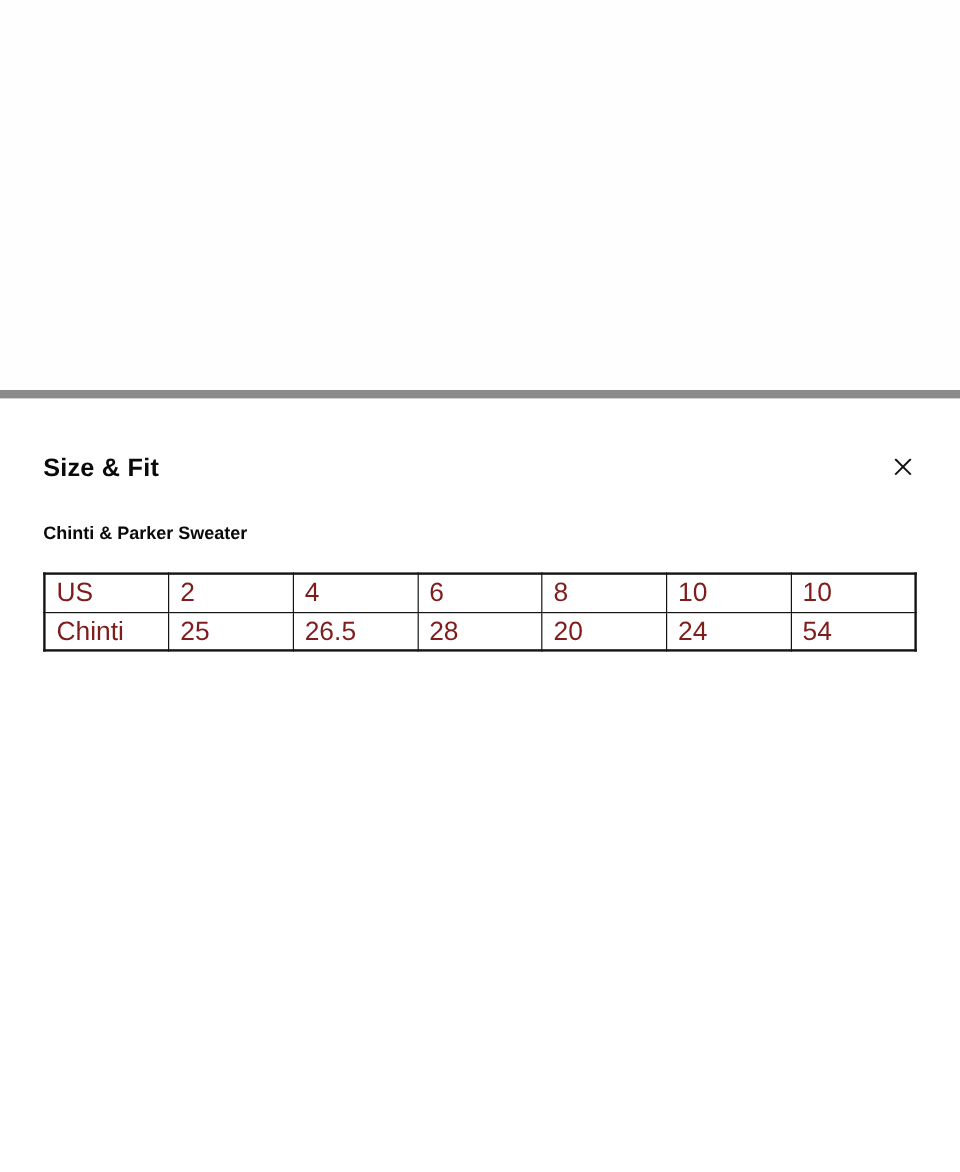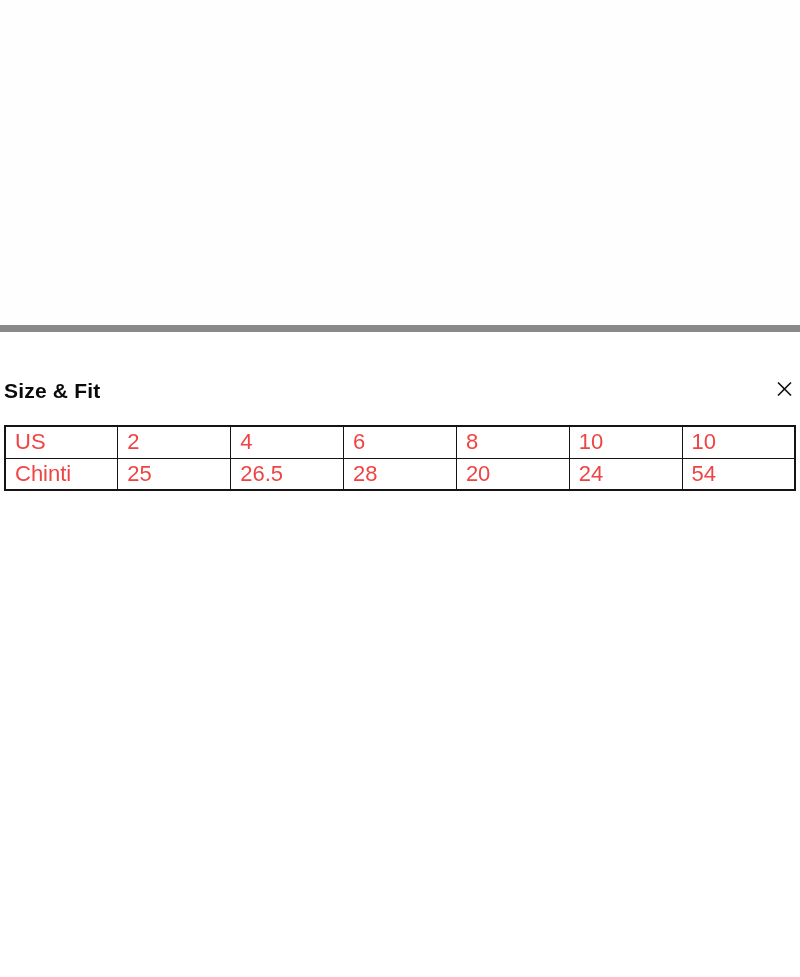--- a/index.html
+++ b/index.html
@@ -14,21 +14,21 @@
   .top-spacer {
     height: 325px;
     background: #fefefe;
   }
   .divider-bar {
     height: 7px;
     width: 100%;
     background: #8a8a8a;
   }
   .modal-content {
-    padding: 0 4px;
+    padding: 0 36px;
     background: #ffffff;
   }
   .modal-header {
     margin-top: 49px;
     display: flex;
     justify-content: space-between;
     align-items: flex-start;
   }
   .modal-title {
     font-size: 21px;
@@ -60,21 +60,21 @@
     border-collapse: collapse;
     table-layout: fixed;
     border: 2px solid #141414;
   }
   table.size-chart td {
     border: 1px solid #141414;
     height: 32px;
     padding: 0 2px 0 9px;
     font-size: 22px;
     line-height: 24px;
-    color: #ef4444;
+    color: #7f1d1d;
     vertical-align: middle;
     white-space: nowrap;
     overflow: hidden;
   }
 </style>
 </head>
 <body>
 
 <div class="top-spacer"></div>
 
@@ -85,20 +85,21 @@
   <div class="modal-header">
     <div class="modal-title">Size &amp; Fit</div>
     <button class="close-button" aria-label="Close">
       <svg width="15" height="14" viewBox="0 0 15 14" xmlns="http://www.w3.org/2000/svg">
         <line x1="1" y1="0.5" x2="14" y2="13.5" stroke="#111111" stroke-width="1.6"></line>
         <line x1="14" y1="0.5" x2="1" y2="13.5" stroke="#111111" stroke-width="1.6"></line>
       </svg>
     </button>
   </div>
 
+  <div class="product-name">Chinti &amp; Parker Sweater</div>
 
   <table class="size-chart">
     <tbody>
       <tr>
         <td>US</td>
         <td>2</td>
         <td>4</td>
         <td>6</td>
         <td>8</td>
         <td>10</td>

